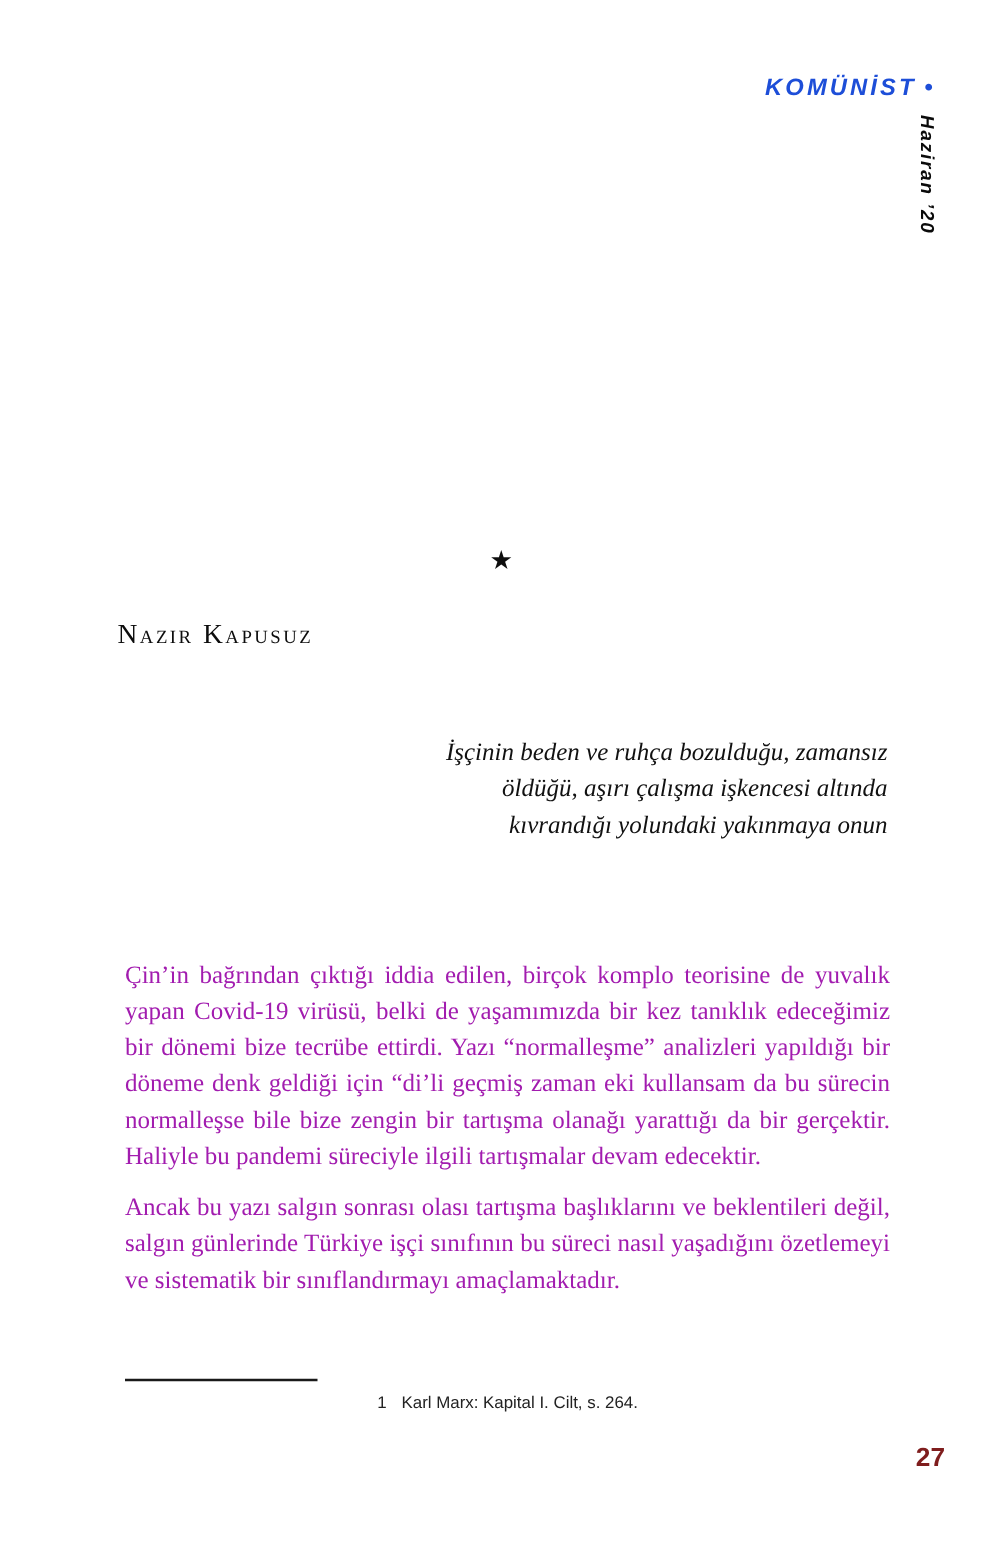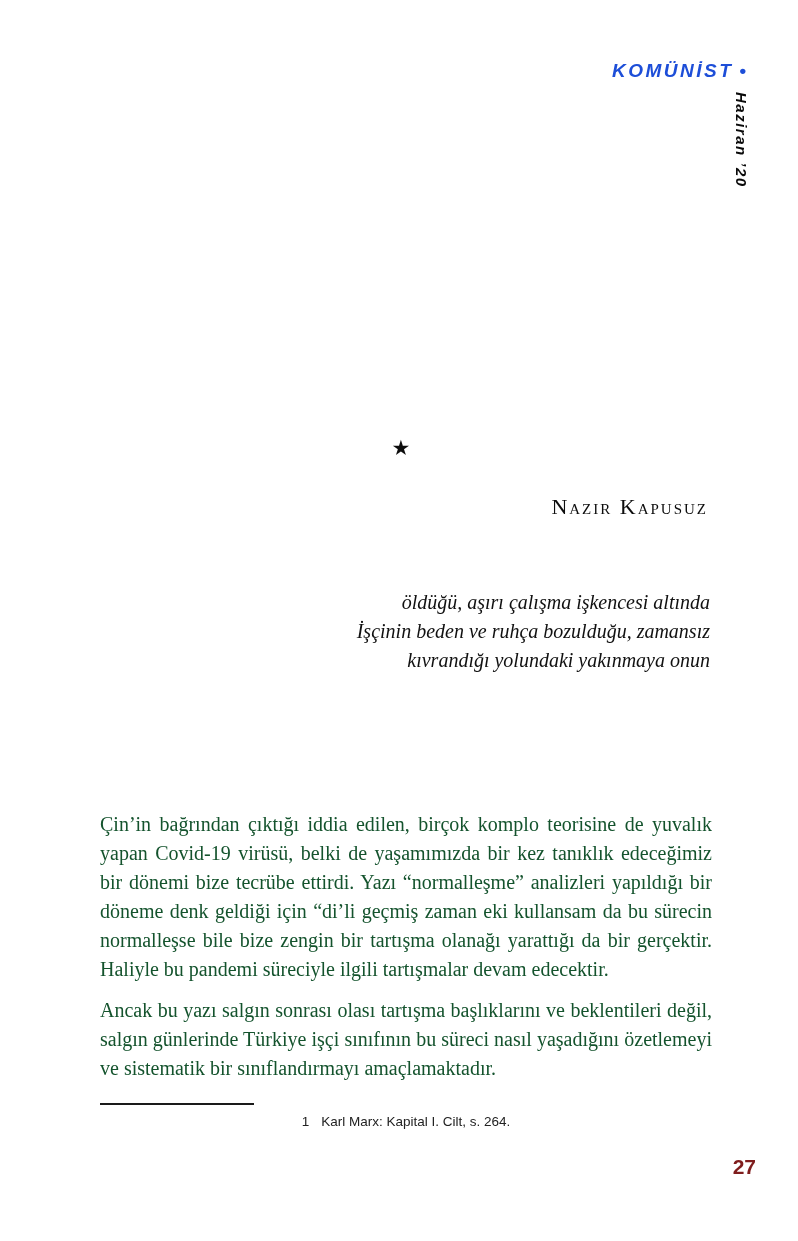--- a/index.html
+++ b/index.html
@@ -64,21 +64,21 @@
     text-align: center;
     font-size: 21px;
     color: #0d0d0d;
   }
 
   .author {
     position: absolute;
     top: 494px;
     left: 94px;
     width: 614px;
-    text-align: right;
+    text-align: left;
     font-variant: small-caps;
     font-size: 22px;
     letter-spacing: 2px;
     color: #0d0d0d;
   }
 
   
   .epigraph {
     position: absolute;
     top: 588px;
@@ -98,22 +98,21 @@
 
   
   .body-text {
     position: absolute;
     top: 766px;
     left: 100px;
     width: 612px;
     font-size: 20px;
     line-height: 29px;
     text-align: justify;
-    color: #14532d;
-    margin-top: 44px;
+    color: #a21caf;
   }
   .body-text p { margin-bottom: 12px; }
 
   
   .footnote-rule {
     position: absolute;
     top: 1103px;
     left: 100px;
     width: 154px;
     border-top: 2px solid #1a1a1a;
@@ -150,22 +149,22 @@
   </div>
 
   <div class="issue-date">Haziran ’20</div>
 
 
   <div class="star">★</div>
 
   <div class="author">Nazır Kapusuz</div>
 
   <div class="epigraph">
+    <div class="epi-line">İşçinin beden ve ruhça bozulduğu, zamansız</div>
     <div class="epi-line">öldüğü, aşırı çalışma işkencesi altında</div>
-    <div class="epi-line">İşçinin beden ve ruhça bozulduğu, zamansız</div>
     <div class="epi-line">kıvrandığı yolundaki yakınmaya onun</div>
   </div>
 
   <div class="body-text">
     <p>Çin’in bağrından çıktığı iddia edilen, birçok komplo teorisine de yuvalık yapan Covid-19 virüsü, belki de yaşamımızda bir kez tanıklık edeceğimiz bir dönemi bize tecrübe ettirdi. Yazı “normalleşme” analizleri yapıldığı bir döneme denk geldiği için “di’li geçmiş zaman eki kullansam da bu sürecin normalleşse bile bize zengin bir tartışma olanağı yarattığı da bir gerçektir. Haliyle bu pandemi süreciyle ilgili tartışmalar devam edecektir.</p>
     <p>Ancak bu yazı salgın sonrası olası tartışma başlıklarını ve beklentileri değil, salgın günlerinde Türkiye işçi sınıfının bu süreci nasıl yaşadığını özetlemeyi ve sistematik bir sınıflandırmayı amaçlamaktadır.</p>
   </div>
 
   <div class="footnote-rule"></div>
 

